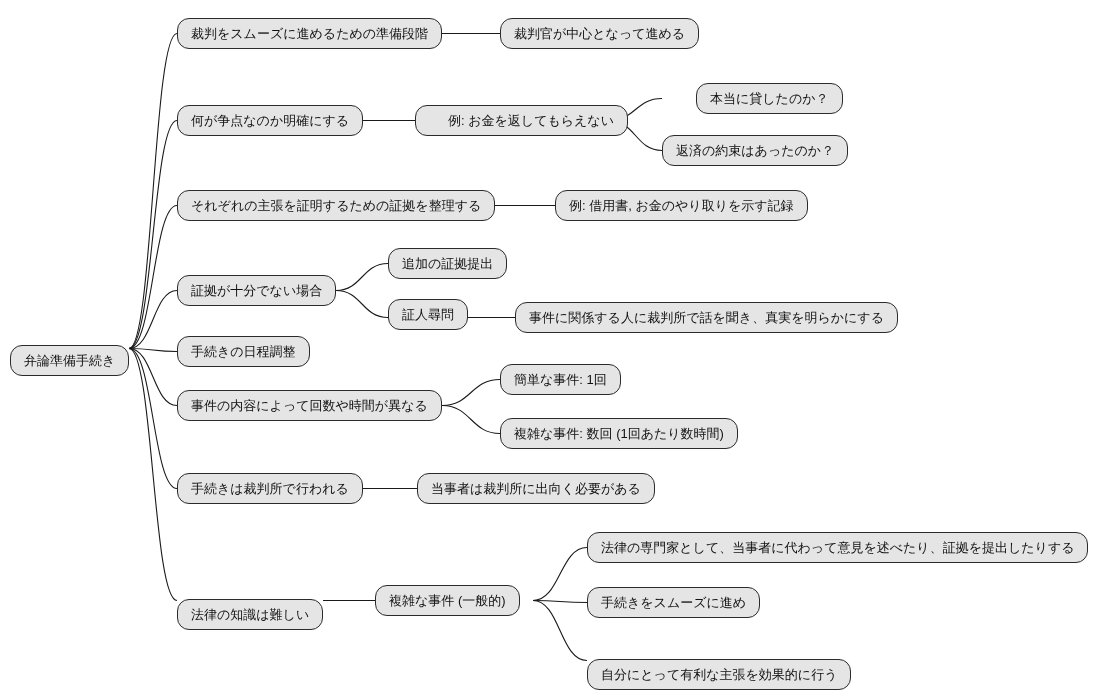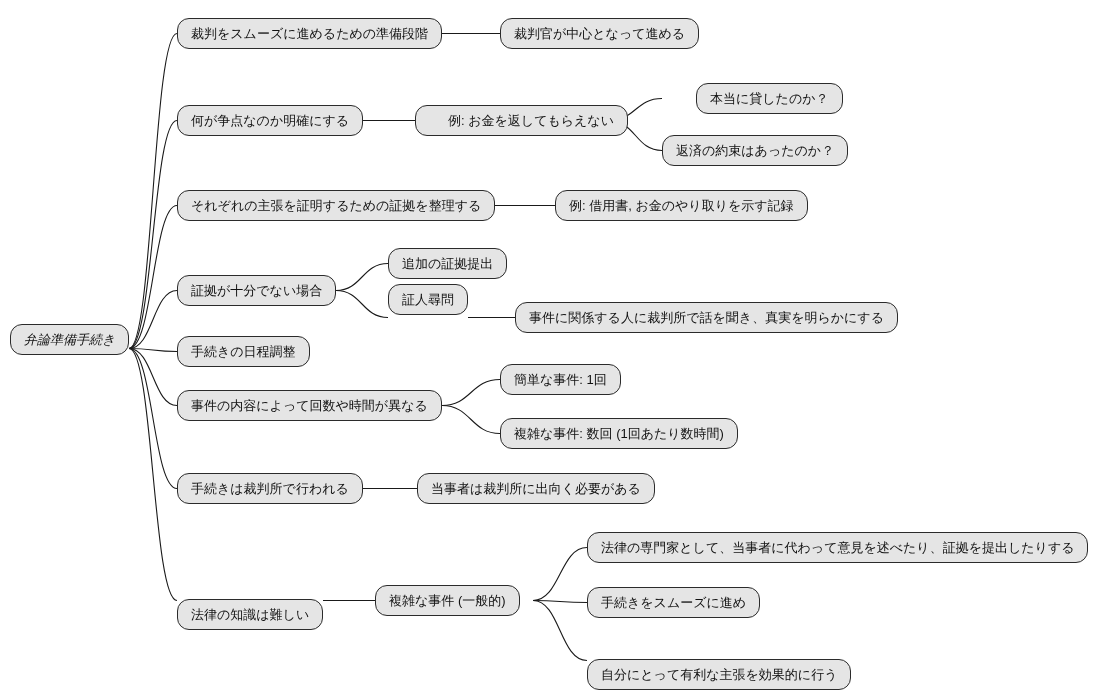--- a/index.html
+++ b/index.html
@@ -50,32 +50,32 @@
       <path d="M442,405.5 C471,405.5 471,433.5 500,433.5" stroke="#1a1a1a"></path>
       <path d="M129,348.5 C153,348.5 153,405.5 177,405.5" stroke="#1a1a1a"></path>
       <path d="M363,488.5 C390,488.5 390,488.5 417,488.5" stroke="#1a1a1a"></path>
       <path d="M129,348.5 C153,348.5 153,488.5 177,488.5" stroke="#1a1a1a"></path>
       <path d="M533,600.5 C560,600.5 560,547.5 587,547.5" stroke="#1a1a1a"></path>
       <path d="M533,600.5 C560,600.5 560,602.5 587,602.5" stroke="#1a1a1a"></path>
       <path d="M533,600.5 C560,600.5 560,660.5 587,660.5" stroke="#1a1a1a"></path>
       <path d="M323,600.5 C349,600.5 349,600.5 375,600.5" stroke="#1a1a1a"></path>
       <path d="M129,348.5 C153,348.5 153,600.5 177,600.5" stroke="#1a1a1a"></path>
     </svg>
-<div class="node" style="left: 10px; top: 324px; font-style: italic;">弁論準備手続き</div>
+<div class="node" style="left: 10px; top: 345px;">弁論準備手続き</div>
     <div class="node" style="left: 177px; top: 17.5px;">裁判をスムーズに進めるための準備段階</div>
     <div class="node" style="left: 500px; top: 17.5px;">裁判官が中心となって進める</div>
     <div class="node" style="left: 177px; top: 104.5px;">何が争点なのか明確にする</div>
     <div class="node" style="left: 415px; top: 104.5px; padding-left: 32px;">例: お金を返してもらえない</div>
     <div class="node" style="left: 696px; top: 82.5px;">本当に貸したのか？</div>
     <div class="node" style="left: 662px; top: 134.5px;">返済の約束はあったのか？</div>
     <div class="node" style="left: 177px; top: 189.5px;">それぞれの主張を証明するための証拠を整理する</div>
     <div class="node" style="left: 555px; top: 189.5px;">例: 借用書, お金のやり取りを示す記録</div>
     <div class="node" style="left: 177px; top: 274.5px;">証拠が十分でない場合</div>
     <div class="node" style="left: 388px; top: 247.5px; font-family: Liberation Serif, serif;">追加の証拠提出</div>
-    <div class="node" style="left: 388px; top: 284px; font-family: Liberation Serif, serif;">証人尋問</div>
+    <div class="node" style="left: 388px; top: 299px; font-family: Liberation Serif, serif;">証人尋問</div>
     <div class="node" style="left: 515px; top: 301.5px;">事件に関係する人に裁判所で話を聞き、真実を明らかにする</div>
     <div class="node" style="left: 177px; top: 335.5px;">手続きの日程調整</div>
     <div class="node" style="left: 177px; top: 389.5px;">事件の内容によって回数や時間が異なる</div>
     <div class="node" style="left: 500px; top: 363.5px;">簡単な事件: 1回</div>
     <div class="node" style="left: 500px; top: 417.5px;">複雑な事件: 数回 (1回あたり数時間)</div>
     <div class="node" style="left: 177px; top: 472.5px;">手続きは裁判所で行われる</div>
     <div class="node" style="left: 417px; top: 472.5px;">当事者は裁判所に出向く必要がある</div>
     <div class="node" style="left: 177px; top: 599px;">法律の知識は難しい</div>
     <div class="node" style="left: 375px; top: 584.5px;">複雑な事件 (一般的)</div>
     <div class="node" style="left: 587px; top: 531.5px;">法律の専門家として、当事者に代わって意見を述べたり、証拠を提出したりする</div>

